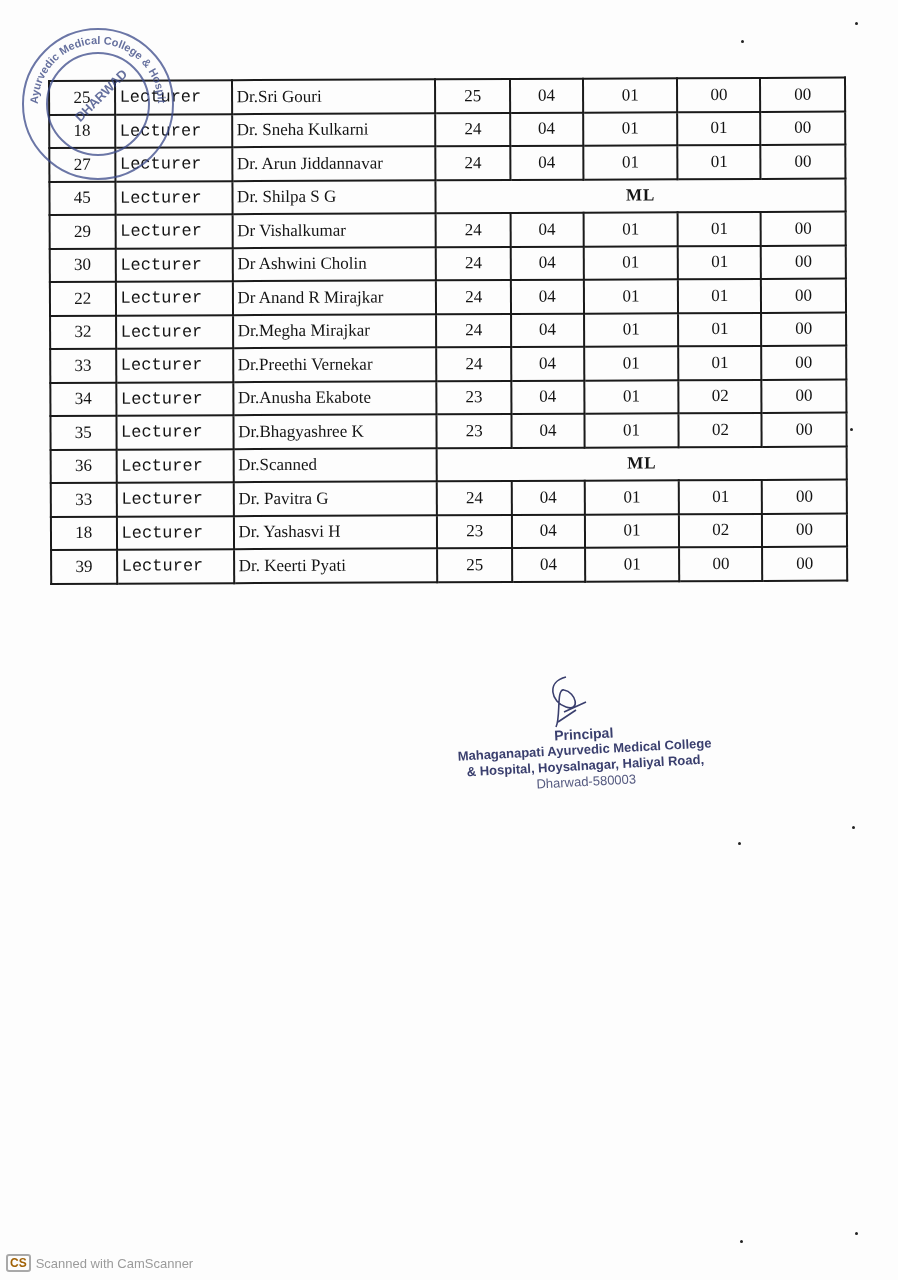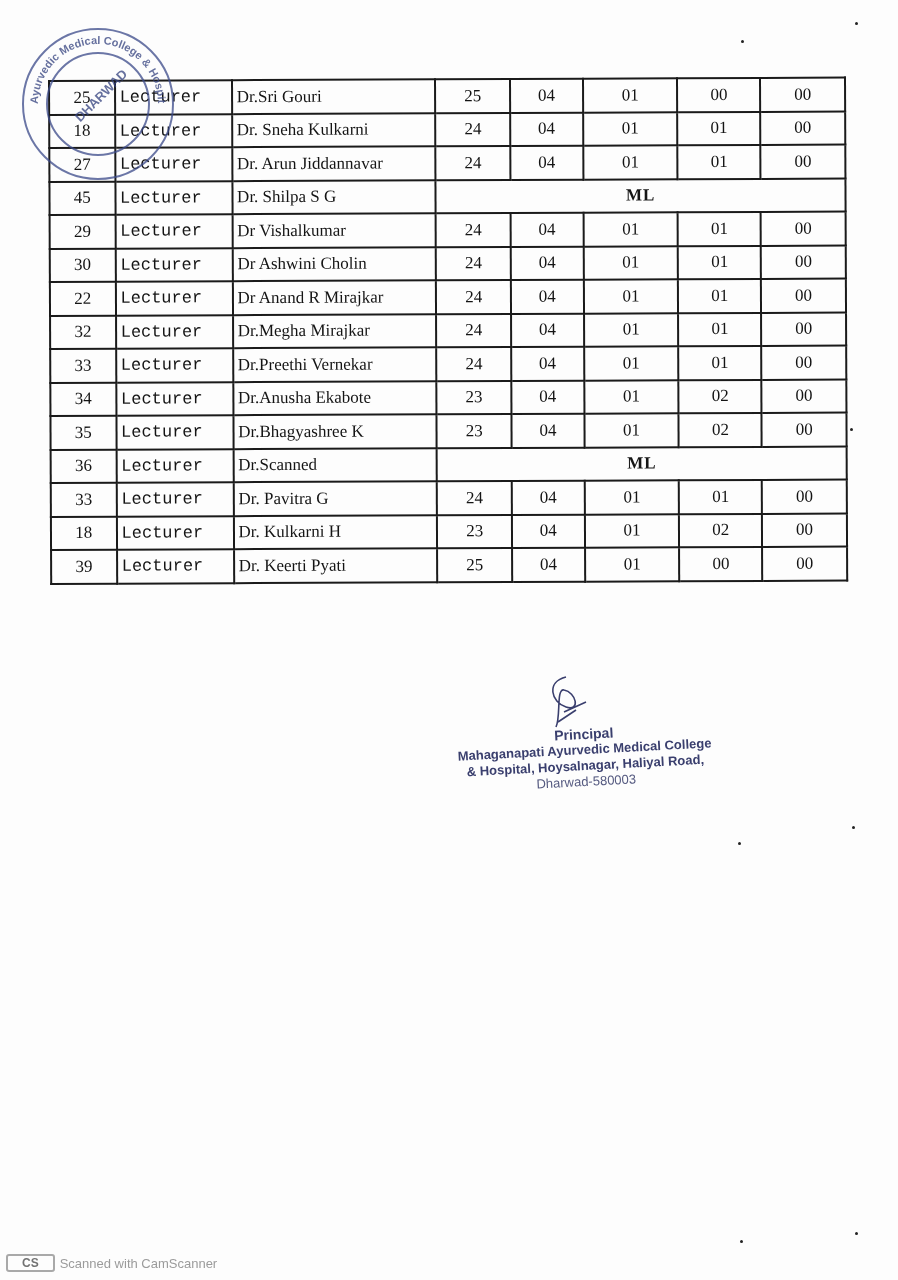--- a/index.html
+++ b/index.html
@@ -23,21 +23,21 @@
   .stamp .center { position:absolute; left:32px; top:58px; width:90px; transform:rotate(-45deg);
                    font-family:"Liberation Sans",sans-serif; font-size:13px; color:#34427f; font-weight:bold; text-align:center; }
   .sig { position:absolute; left:536px; top:672px; width:70px; height:60px; }
   .seal-block { position:absolute; left:420px; top:726px; width:330px; text-align:center;
                 font-family:"Liberation Sans",sans-serif; color:#3a3f6e; transform:rotate(-3deg); }
   .seal-block .title { font-weight:bold; font-size:14px; }
   .seal-block .line { font-size:13px; font-weight:bold; line-height:16px; }
   .seal-block .line.faint { font-weight:normal; color:#555a80; }
   .cs { position:absolute; left:6px; top:1254px; font-family:"Liberation Sans",sans-serif; color:#9b9b9b; font-size:13px;
         display:flex; align-items:center; gap:5px; }
-  .cs .logo { border:2px solid #a9a9a9; border-radius:3px; font-weight:bold; font-size:12px; padding:0 14px; color:#737373; }
+  .cs .logo { border:2px solid #a9a9a9; border-radius:3px; font-weight:bold; font-size:12px; padding:0 2px; color:#a16207; }
   .speck { position:absolute; width:3px; height:3px; background:#222; border-radius:50%; }
 </style>
 </head>
 <body>
 
 <div class="page">
 
   <table class="att">
     <tbody id="tbody">
         <tr>
@@ -158,21 +158,21 @@
           <td class="nm">Dr. Pavitra G</td>
           <td class="num c1">24</td>
           <td class="num c2">04</td>
           <td class="num c3">01</td>
           <td class="num c4">01</td>
           <td class="num c5">00</td>
         </tr>
         <tr>
           <td class="sl">18</td>
           <td class="des">Lecturer</td>
-          <td class="nm">Dr. Kulkarni H</td>
+          <td class="nm">Dr. Yashasvi H</td>
           <td class="num c1">23</td>
           <td class="num c2">04</td>
           <td class="num c3">01</td>
           <td class="num c4">02</td>
           <td class="num c5">00</td>
         </tr>
         <tr>
           <td class="sl">39</td>
           <td class="des">Lecturer</td>
           <td class="nm">Dr. Keerti Pyati</td>

